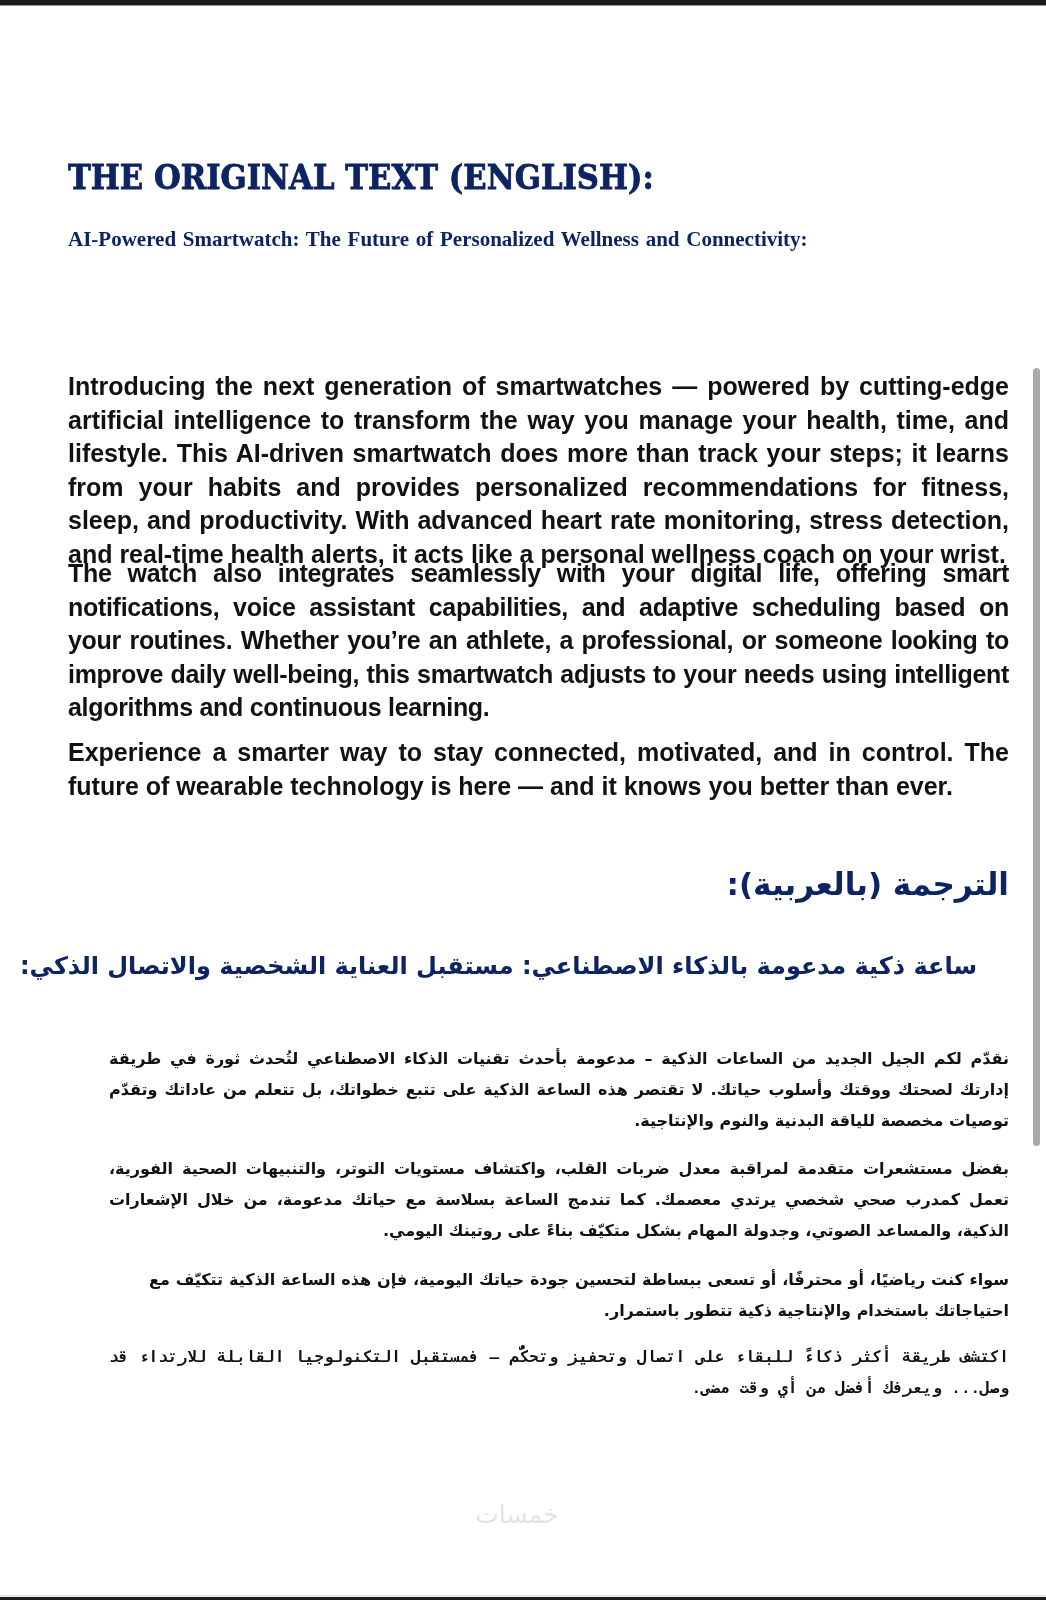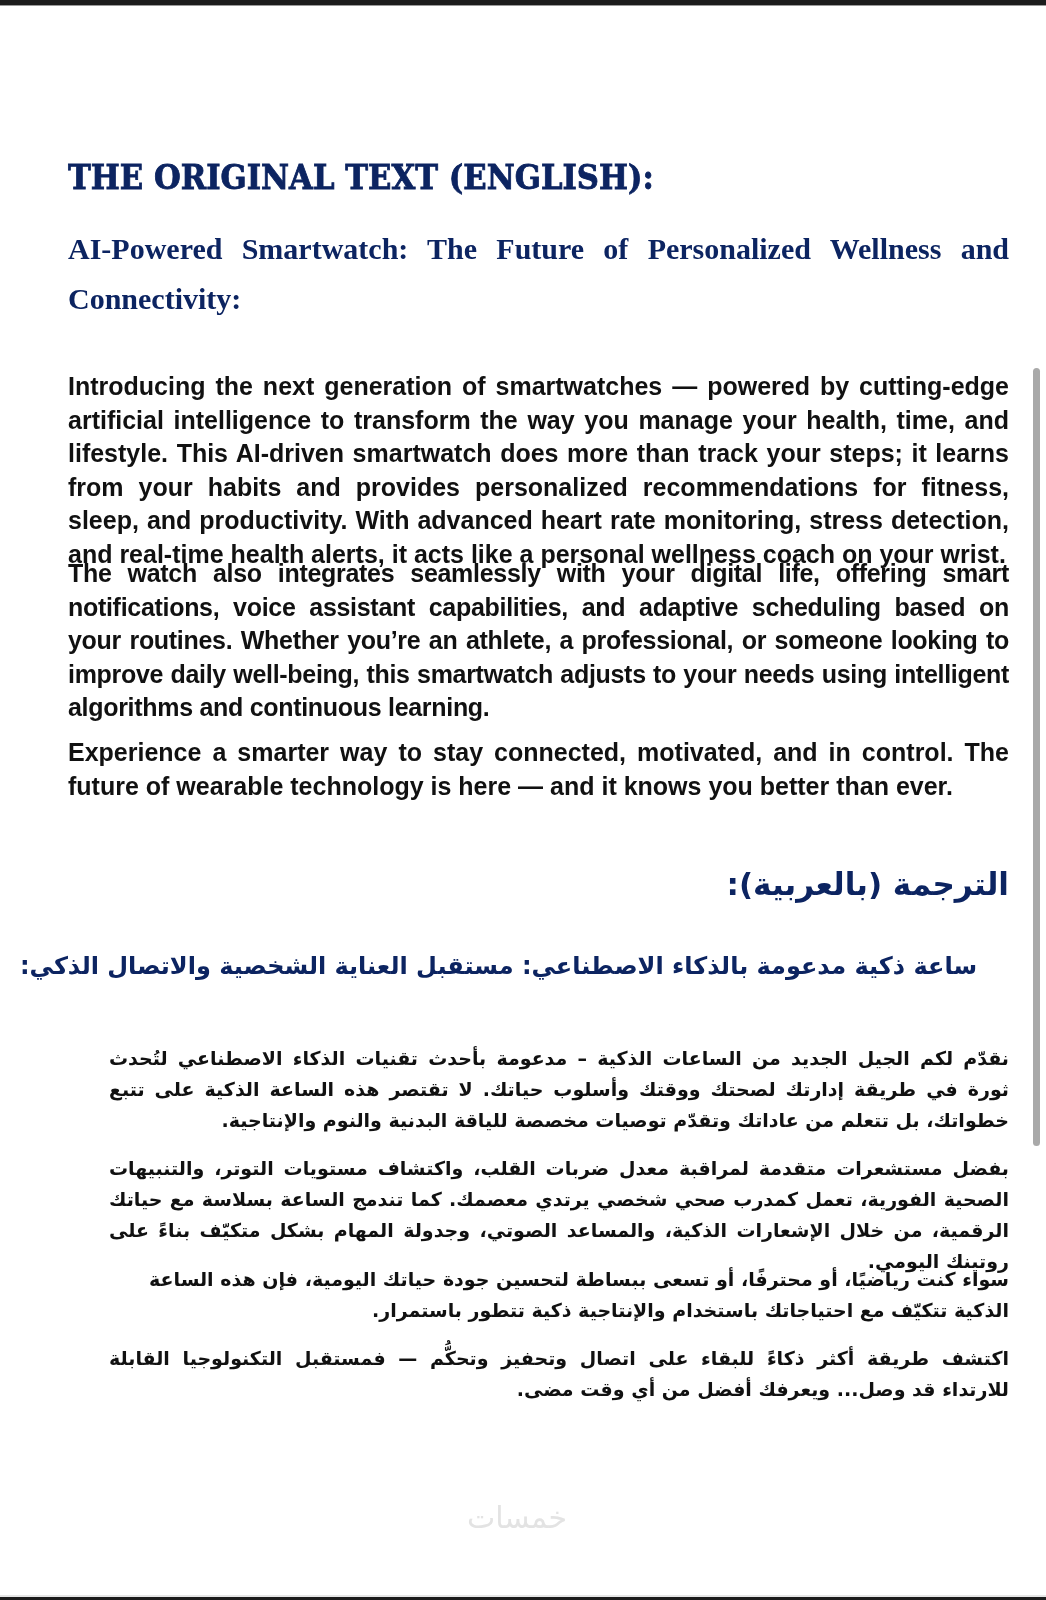--- a/index.html
+++ b/index.html
@@ -61,22 +61,22 @@
       -webkit-text-stroke: 0.8px #0c2461;
     }
     .subtitle-en {
       position: absolute;
       left: 0;
       top: 224px;
       width: 941px;
       margin: 0;
       font-family: "Liberation Serif", serif;
       font-weight: bold;
-      font-size: 30px;
-      line-height: 50px;
+      font-size: 21px;
+      line-height: 30px;
       color: #0c2461;
       text-align: justify;
       word-spacing: 1.5px;
     }
     .body-en {
       position: absolute;
       left: 0;
       width: 941px;
       margin: 0;
       font-family: "Liberation Sans", sans-serif;
@@ -115,39 +115,39 @@
       white-space: nowrap;
     }
     .body-ar {
       position: absolute;
       right: 0;
       width: 900px;
       margin: 0;
       direction: rtl;
       font-family: "DejaVu Sans", sans-serif;
       font-weight: bold;
-      font-size: 19px;
+      font-size: 16px;
       line-height: 31px;
       color: #111111;
       text-align: justify;
       text-align-last: right;
     }
     .ap1 { top: 1043px; }
     .ap2 { top: 1153px; }
     .ap3 { top: 1264px; width: 860px; }
-    .ap4 { top: 1343px; }
+    .ap4 { top: 1343px; font-family: Liberation Mono, monospace; }
     .watermark {
       position: absolute;
       left: 452px;
       top: 1500px;
       width: 130px;
       text-align: center;
       direction: rtl;
       font-family: "DejaVu Sans", sans-serif;
-      font-size: 30px;
+      font-size: 25px;
       color: #e3e3e3;
       letter-spacing: 1px;
     }
   </style>
 </head>
 <body>
 
 <div class="top-bar"></div>
 
 <div class="page">
@@ -155,21 +155,21 @@
   <h2 class="subtitle-en">AI-Powered Smartwatch: The Future of Personalized Wellness and Connectivity:</h2>
 
   <p class="body-en p1">Introducing the next generation of smartwatches — powered by cutting-edge artificial intelligence to transform the way you manage your health, time, and lifestyle. This AI-driven smartwatch does more than track your steps; it learns from your habits and provides personalized recommendations for fitness, sleep, and productivity. With advanced heart rate monitoring, stress detection, and real-time health alerts, it acts like a personal wellness coach on your wrist.</p>
   <p class="body-en p2">The watch also integrates seamlessly with your digital life, offering smart notifications, voice assistant capabilities, and adaptive scheduling based on your routines. Whether you’re an athlete, a professional, or someone looking to improve daily well-being, this smartwatch adjusts to your needs using intelligent algorithms and continuous learning.</p>
   <p class="body-en p3">Experience a smarter way to stay connected, motivated, and in control. The future of wearable technology is here — and it knows you better than ever.</p>
 
   <h1 class="section-title-ar">الترجمة (بالعربية):</h1>
   <h2 class="subtitle-ar">ساعة ذكية مدعومة بالذكاء الاصطناعي: مستقبل العناية الشخصية والاتصال الذكي:</h2>
 
   <p class="body-ar ap1">نقدّم لكم الجيل الجديد من الساعات الذكية – مدعومة بأحدث تقنيات الذكاء الاصطناعي لتُحدث ثورة في طريقة إدارتك لصحتك ووقتك وأسلوب حياتك. لا تقتصر هذه الساعة الذكية على تتبع خطواتك، بل تتعلم من عاداتك وتقدّم توصيات مخصصة للياقة البدنية والنوم والإنتاجية.</p>
-  <p class="body-ar ap2">بفضل مستشعرات متقدمة لمراقبة معدل ضربات القلب، واكتشاف مستويات التوتر، والتنبيهات الصحية الفورية، تعمل كمدرب صحي شخصي يرتدي معصمك. كما تندمج الساعة بسلاسة مع حياتك الرقمية، من خلال الإشعارات الذكية، والمساعد الصوتي، وجدولة المهام بشكل متكيّف بناءً على روتينك اليومي.</p>
+  <p class="body-ar ap2">بفضل مستشعرات متقدمة لمراقبة معدل ضربات القلب، واكتشاف مستويات التوتر، والتنبيهات الصحية الفورية، تعمل كمدرب صحي شخصي يرتدي معصمك. كما تندمج الساعة بسلاسة مع حياتك مدعومة، من خلال الإشعارات الذكية، والمساعد الصوتي، وجدولة المهام بشكل متكيّف بناءً على روتينك اليومي.</p>
   <p class="body-ar ap3">سواء كنت رياضيًا، أو محترفًا، أو تسعى ببساطة لتحسين جودة حياتك اليومية، فإن هذه الساعة الذكية تتكيّف مع احتياجاتك باستخدام والإنتاجية ذكية تتطور باستمرار.</p>
   <p class="body-ar ap4">اكتشف طريقة أكثر ذكاءً للبقاء على اتصال وتحفيز وتحكُّم — فمستقبل التكنولوجيا القابلة للارتداء قد وصل... ويعرفك أفضل من أي وقت مضى.</p>
 </div>
 
 <div class="scrollbar-thumb"></div>
 
 <div class="watermark">خمسات</div>
 
 <div class="bottom-bar"></div>
 

